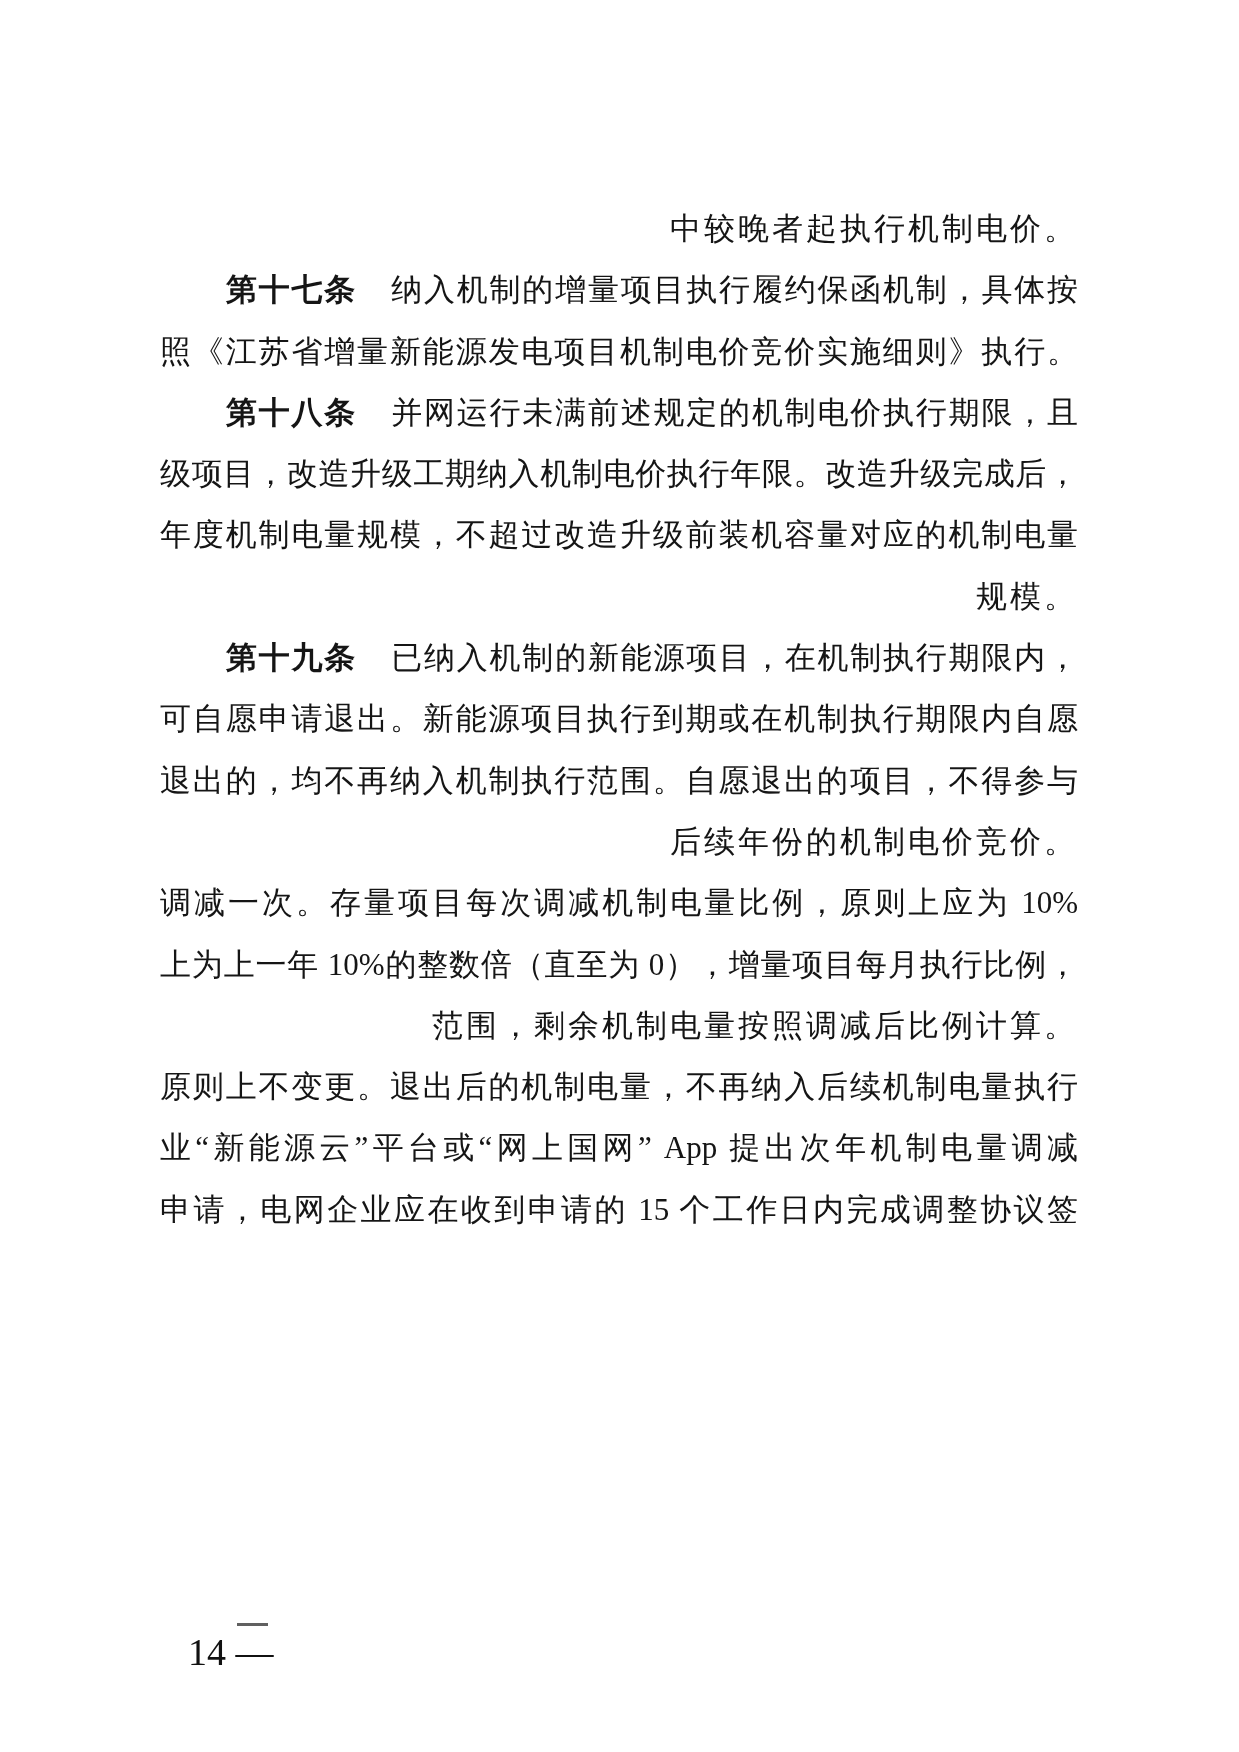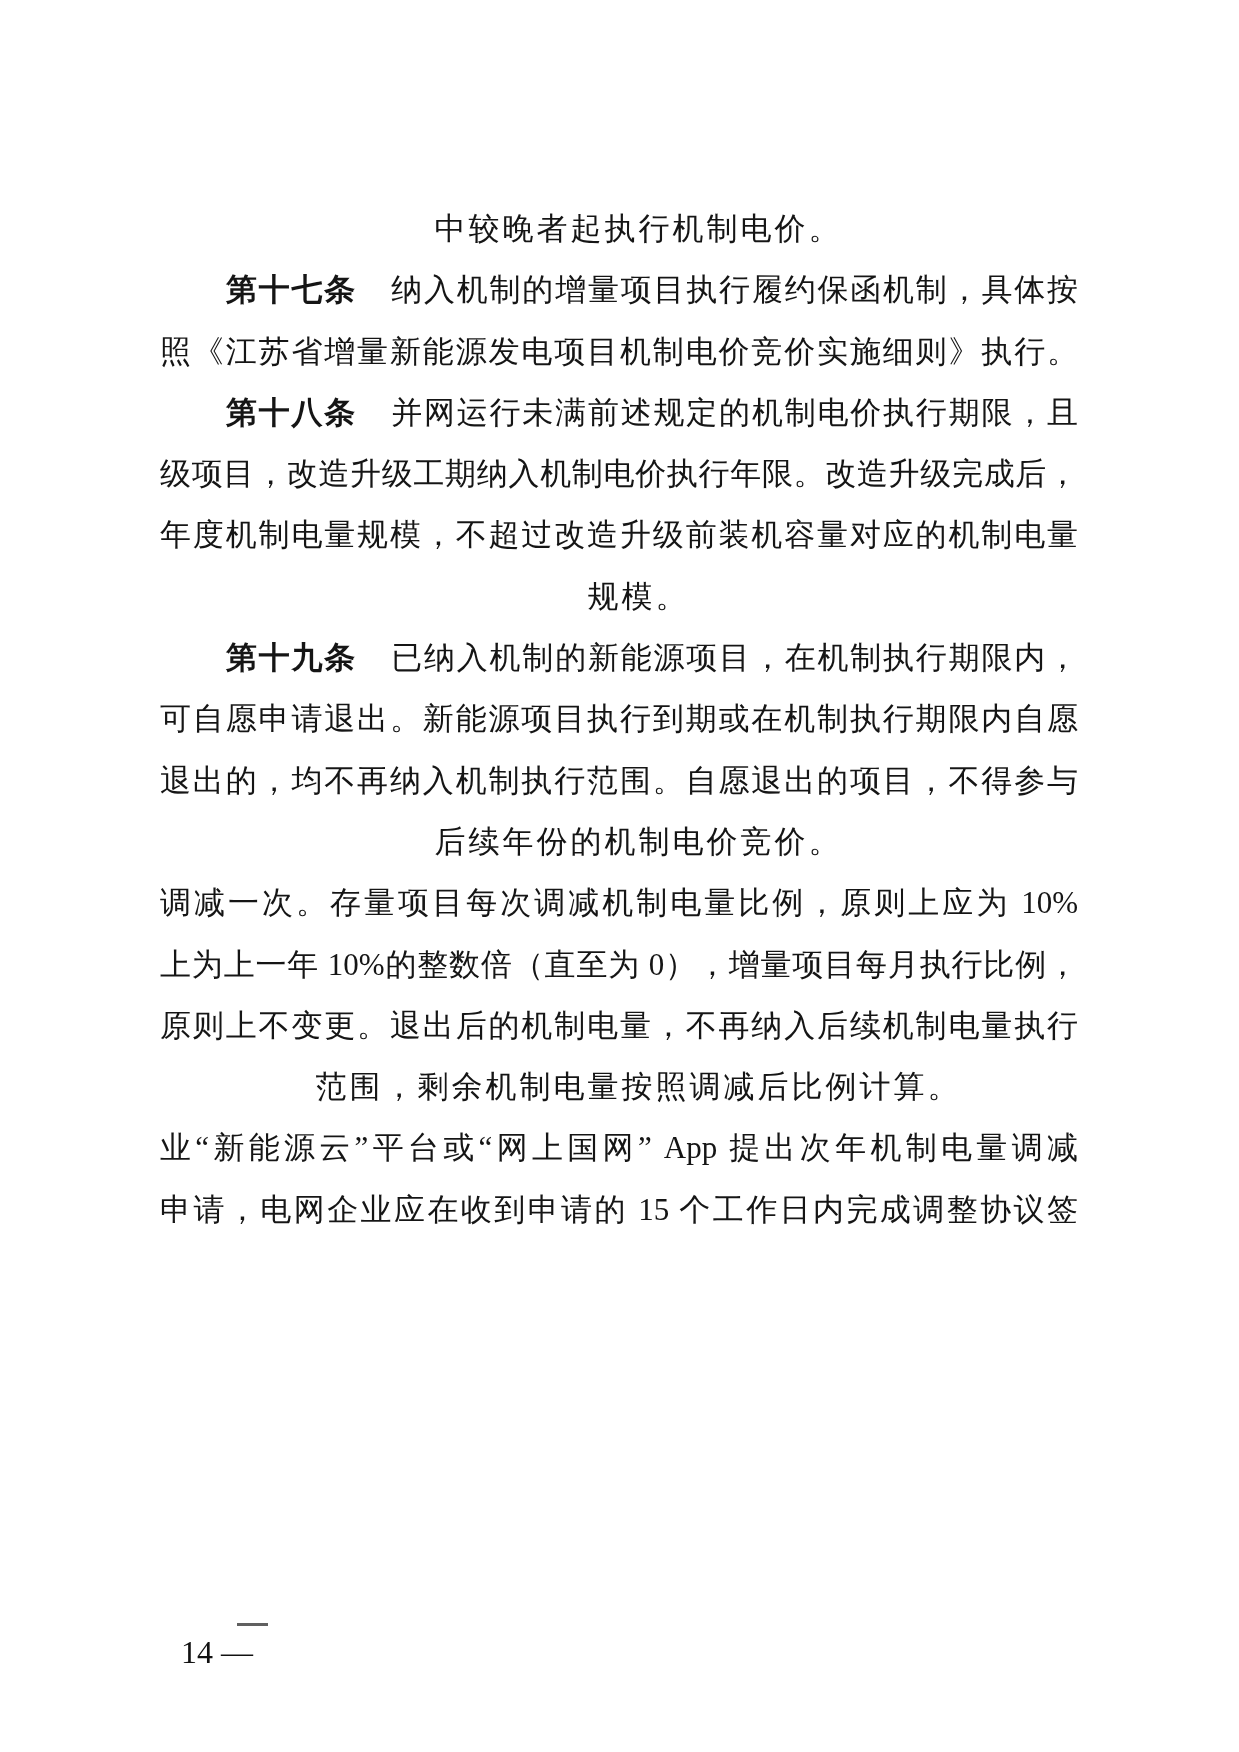--- a/index.html
+++ b/index.html
@@ -27,21 +27,21 @@
     line-height: 61.3px;
     font-size: 31px;
     white-space: nowrap;
   }
   .line.j {
     text-align: justify;
     text-align-last: justify;
     text-justify: inter-character;
   }
   .line.nj {
-    text-align: center;
+    text-align: right;
     letter-spacing: 3px;
     margin-left: 39px;
   }
   .line.ind {
     padding-left: 66px;
   }
   .seg { display: inline; }
   .seg.b {
     font-weight: 700;
     font-family: "Liberation Sans", "DejaVu Sans", sans-serif;
@@ -51,23 +51,23 @@
   .footer-dash {
     position: absolute;
     left: 237px;
     top: 1623px;
     width: 31px;
     height: 3px;
     background: #606060;
   }
   .footer-text {
     position: absolute;
-    left: 181px;
+    left: 188px;
     top: 1632px;
-    font-size: 32px;
+    font-size: 38px;
     line-height: 40px;
     color: #111111;
     font-family: "Liberation Serif", "DejaVu Serif", serif;
   }
 </style>
 </head>
 <body>
 
 <div class="page">
   <div class="doc">
@@ -77,20 +77,20 @@
       <div class="line j ind"><span class="seg b">第十八条</span><span class="seg">并网运行未满前述规定的机制电价执行期限，且</span></div>
       <div class="line j"><span class="seg">级项目，改造升级工期纳入机制电价执行年限。改造升级完成后，</span></div>
       <div class="line j"><span class="seg">年度机制电量规模，不超过改造升级前装机容量对应的机制电量</span></div>
       <div class="line nj"><span class="seg">规模。</span></div>
       <div class="line j ind"><span class="seg b">第十九条</span><span class="seg">已纳入机制的新能源项目，在机制执行期限内，</span></div>
       <div class="line j"><span class="seg">可自愿申请退出。新能源项目执行到期或在机制执行期限内自愿</span></div>
       <div class="line j"><span class="seg">退出的，均不再纳入机制执行范围。自愿退出的项目，不得参与</span></div>
       <div class="line nj"><span class="seg">后续年份的机制电价竞价。</span></div>
       <div class="line j"><span class="seg">调减一次。存量项目每次调减机制电量比例，原则上应为 10%</span></div>
       <div class="line j"><span class="seg">上为上一年 10%的整数倍（直至为 0），增量项目每月执行比例，</span></div>
+      <div class="line nj"><span class="seg">范围，剩余机制电量按照调减后比例计算。</span></div>
       <div class="line j"><span class="seg">原则上不变更。退出后的机制电量，不再纳入后续机制电量执行</span></div>
-      <div class="line nj"><span class="seg">范围，剩余机制电量按照调减后比例计算。</span></div>
       <div class="line j"><span class="seg">业“新能源云”平台或“网上国网” App 提出次年机制电量调减</span></div>
       <div class="line j"><span class="seg">申请，电网企业应在收到申请的 15 个工作日内完成调整协议签</span></div>
     </div>
   <div class="footer-dash"></div>
   <div class="footer-text">14 —</div>
 </div>
 
 </body></html>

